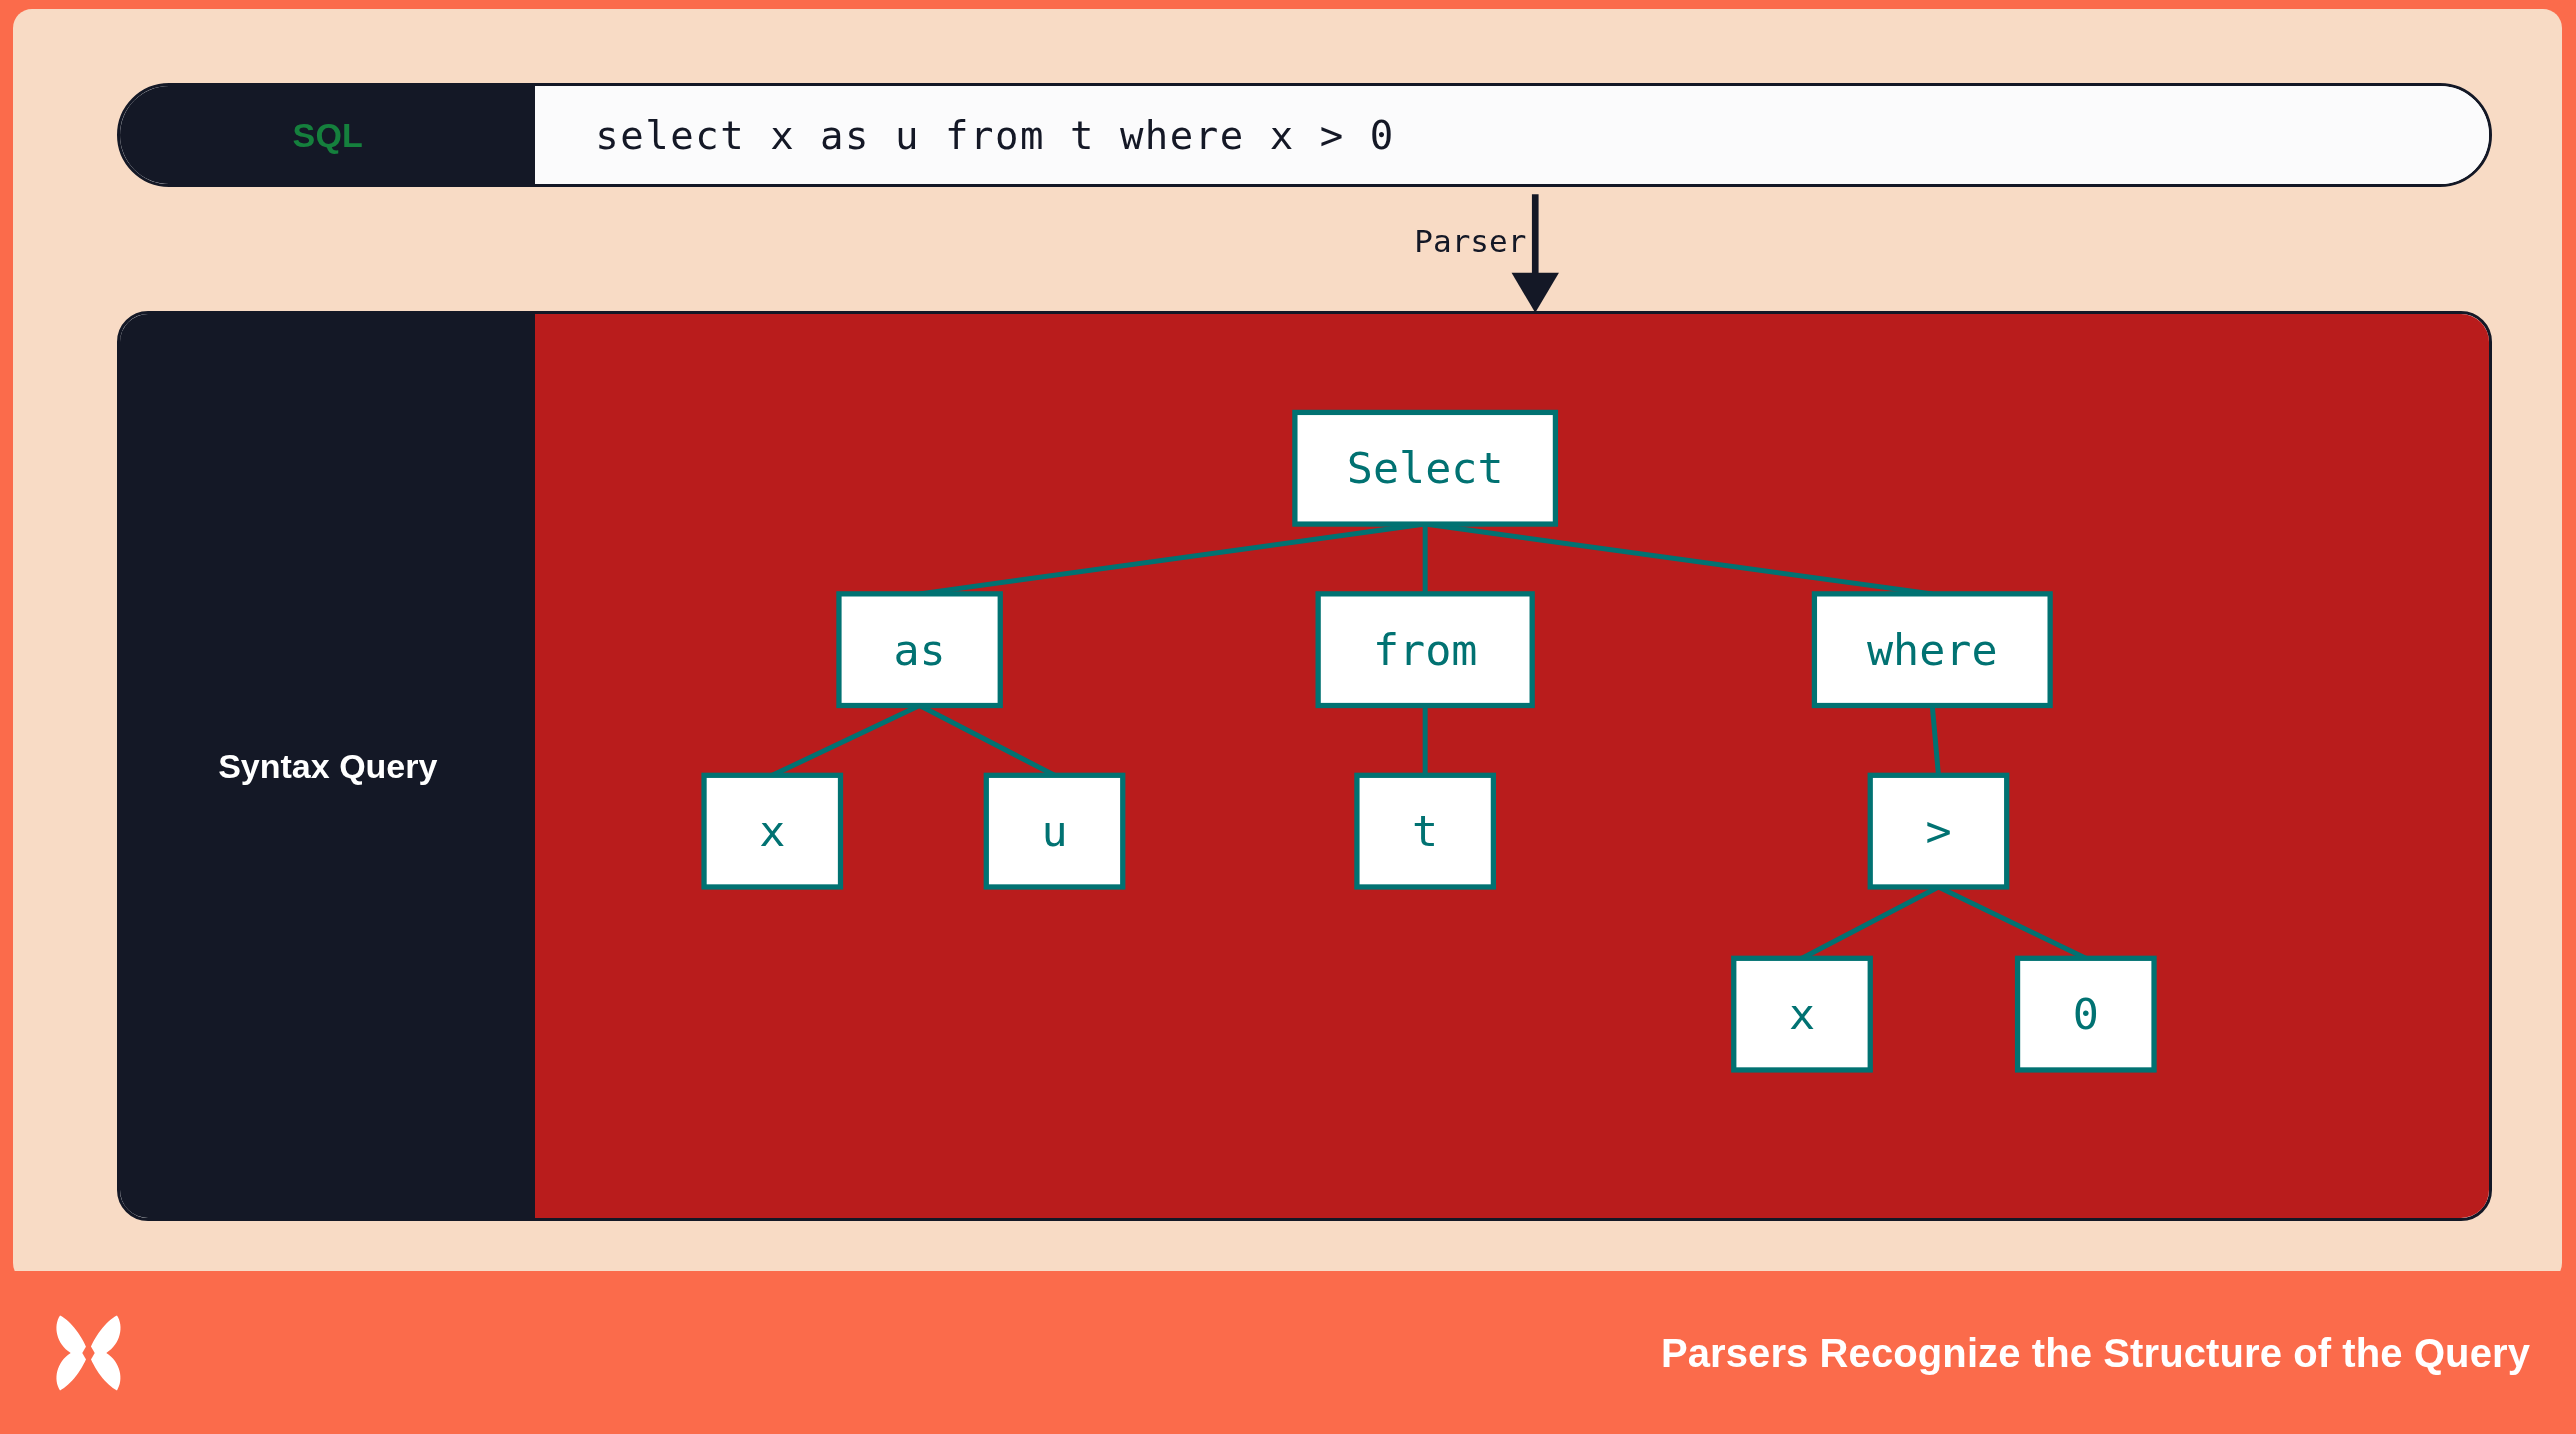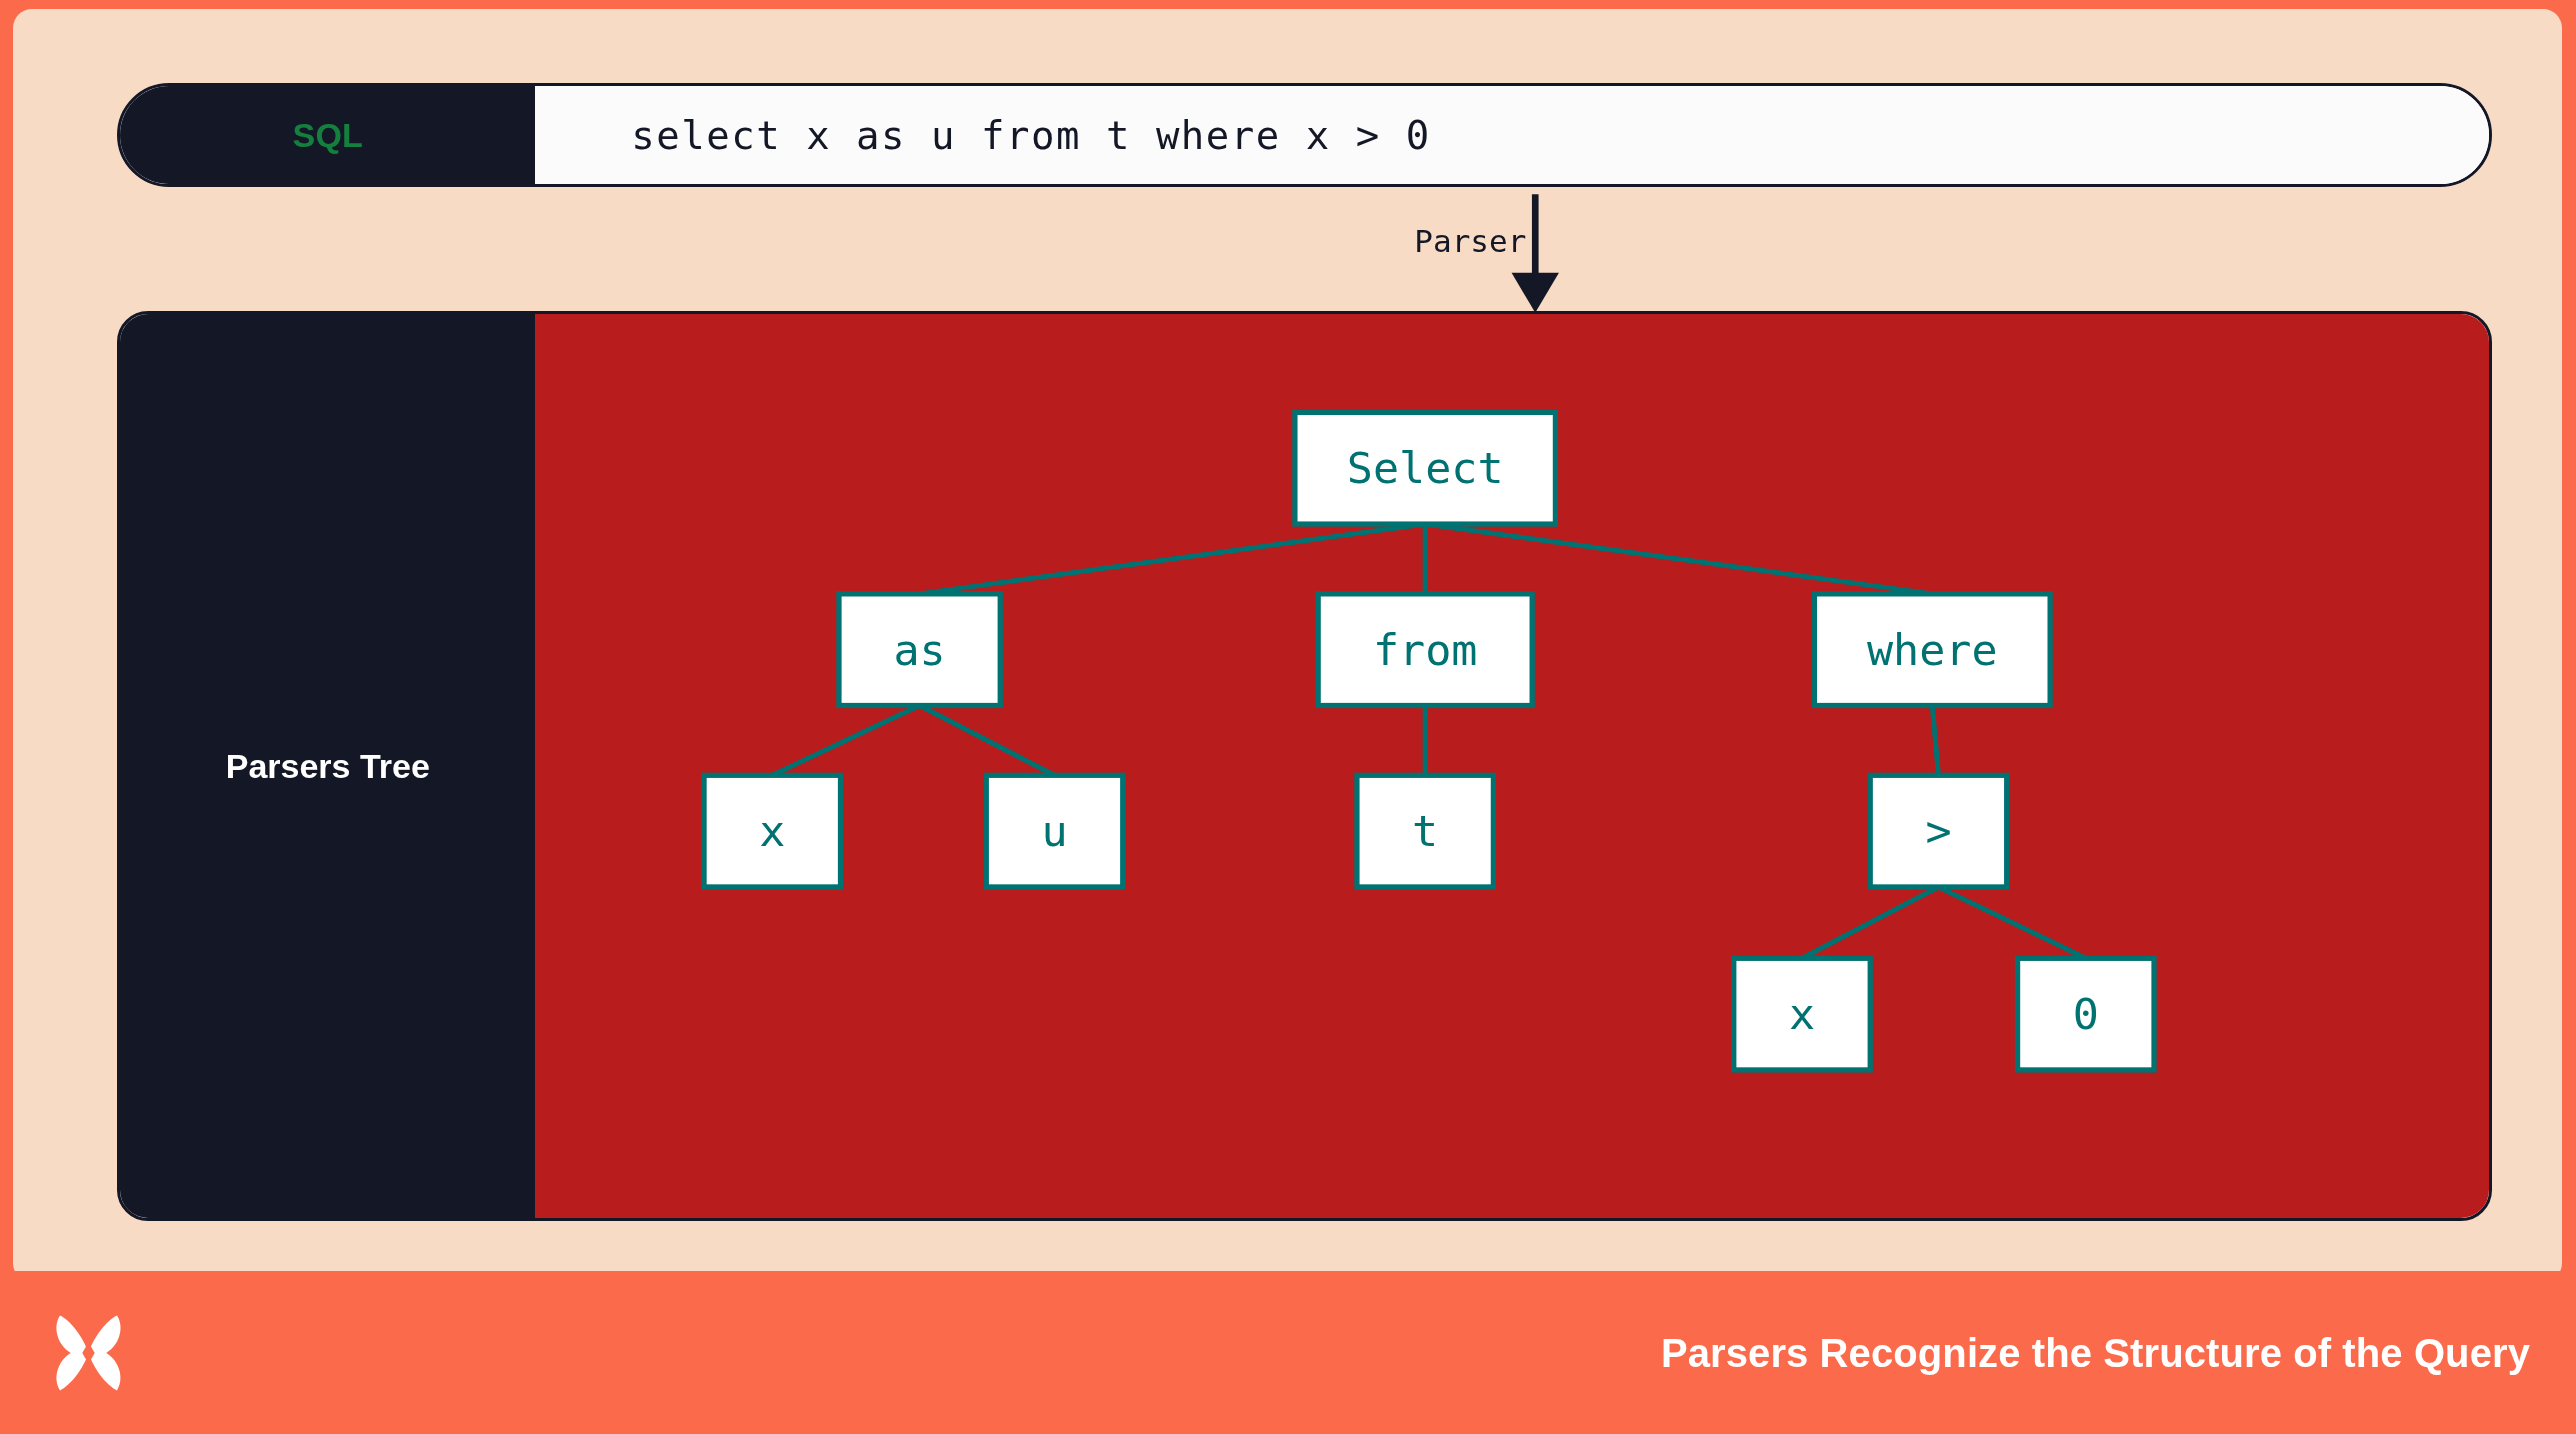--- a/index.html
+++ b/index.html
@@ -47,21 +47,21 @@
   .sql-label-cell span {
     color:#15803d;
     font-size:34px;
     font-weight:700;
     letter-spacing:0.2px;
   }
   .sql-value-cell {
     flex:1;
     background:#FBFBFC;
     display:flex; align-items:center;
-    padding-left:96px;
+    padding-left:60px;
   }
   .sql-value-cell span {
     color:#141826;
     font-family:"DejaVu Sans Mono","Liberation Mono",monospace;
     font-size:39px;
     letter-spacing:1.5px;
     white-space:pre;
   }
 
   
@@ -161,21 +161,21 @@
     <div class="parser-wrap">
       <div class="parser-label">Parser</div>
       <svg class="parser-arrow-svg" viewBox="0 0 420 160">
         <line x1="315" y1="0" x2="315" y2="120" stroke="#141826" stroke-width="9"></line>
         <polygon points="315,160 283,106 347,106" fill="#141826"></polygon>
       </svg>
     </div>
 
     <div class="tree-card">
       <div class="tree-label-cell">
-        <span>Parsers Tree</span>
+        <span>Syntax Query</span>
       </div>
       <div class="tree-canvas-cell">
         <svg id="tree-svg" viewBox="320 200 1260 560" preserveAspectRatio="xMidYMid meet">
           <g id="tree-edges">
               <line x1="894" y1="324" x2="568" y2="369" stroke="#017272" stroke-width="3.2"></line>
               <line x1="894" y1="324" x2="894" y2="369" stroke="#017272" stroke-width="3.2"></line>
               <line x1="894" y1="324" x2="1221" y2="369" stroke="#017272" stroke-width="3.2"></line>
               <line x1="568" y1="441" x2="473" y2="486" stroke="#017272" stroke-width="3.2"></line>
               <line x1="568" y1="441" x2="655" y2="486" stroke="#017272" stroke-width="3.2"></line>
               <line x1="894" y1="441" x2="894" y2="486" stroke="#017272" stroke-width="3.2"></line>

